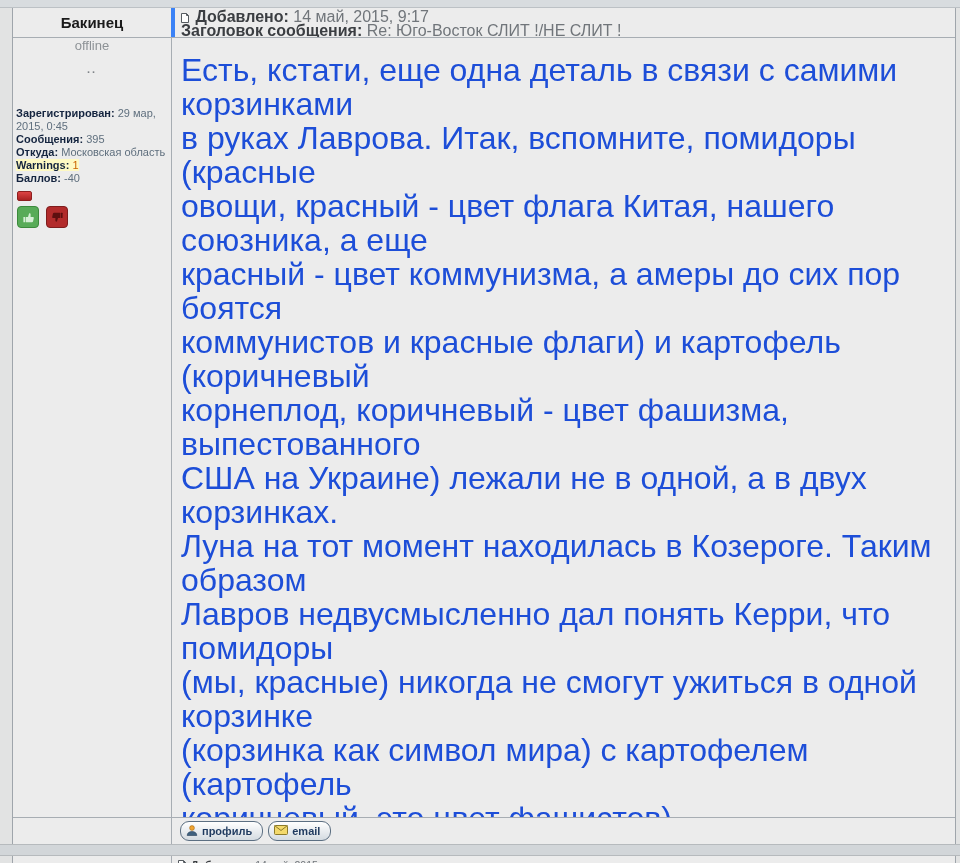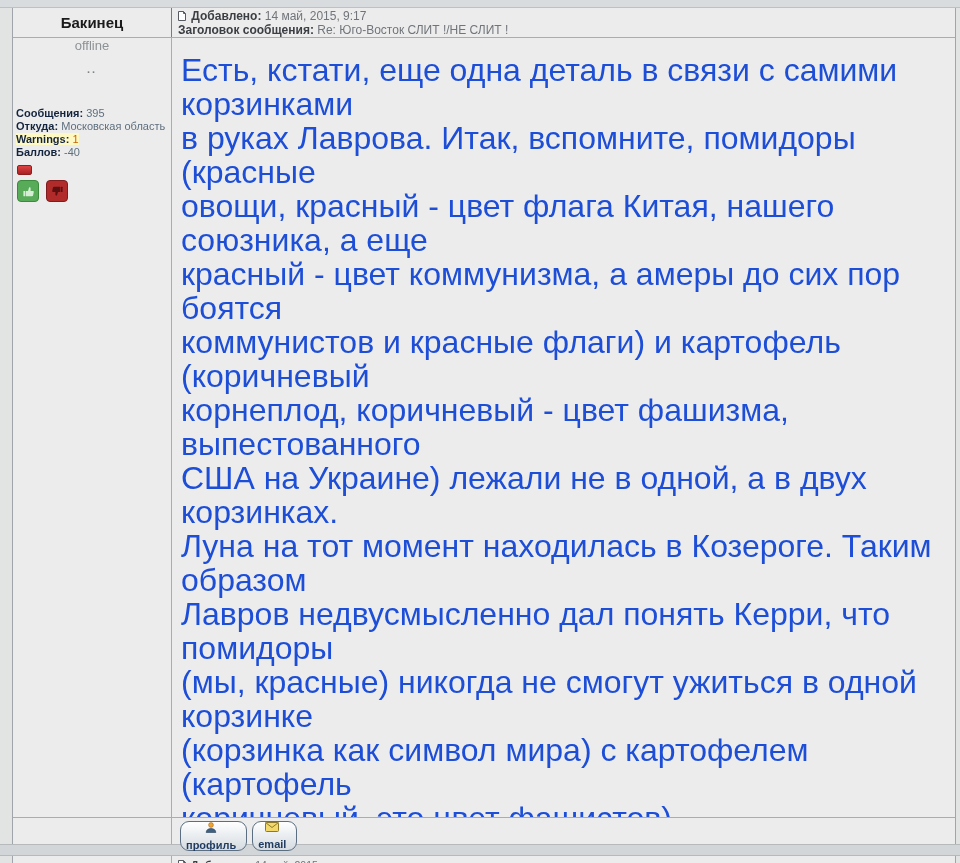--- a/index.html
+++ b/index.html
@@ -12,25 +12,25 @@
   .top-band { height:7px; background:#d8dcdf; border-bottom:1px solid #bcc1c5; }
 
   .post-table {
     margin-left:12px; width:942px;
     border-left:1px solid #9fa5ab; border-right:1px solid #9fa5ab;
     background:#ececec;
   }
   .row { display:flex; }
   .row-header { height:29px; border-bottom:1px solid #a7adb3; }
   .cell-username {
-    width:158px; flex:0 0 158px; border-right:1px solid #3b82f6;
+    width:158px; flex:0 0 158px; border-right:4px solid #3b82f6;
     display:flex; align-items:center; justify-content:center;
     font-weight:bold; font-size:15px; color:#1b1b1b;
   }
-  .cell-postmeta { flex:1; padding:2px 6px; font-size:12px; line-height:13px; color:#70757a; overflow:hidden; }
+  .cell-postmeta { flex:1; padding:2px 6px; font-size:16px; line-height:13px; color:#70757a; overflow:hidden; }
   .meta-label { font-weight:bold; color:#3b3e42; }
   .doc-icon { display:inline-block; vertical-align:-1px; margin-right:2px; }
 
   .row-body { height:779px; }
   .cell-author { width:158px; flex:0 0 158px; border-right:1px solid #a7adb3; font-size:11px; overflow:hidden; }
   .author-status { text-align:center; color:#8d9296; font-size:13px; }
   .author-rank { text-align:center; color:#7f8488; font-weight:bold; letter-spacing:2px; margin-top:10px; }
   .author-info { margin-top:32px; padding:0 3px; color:#5f6f7e; line-height:13px; }
   .author-info .lbl { font-weight:bold; color:#14243f; }
   .warn-line { background:#fef9c3; }
@@ -53,26 +53,25 @@
     flex:1; padding:15px 10px 0 9px; overflow:hidden;
     font-size:32px; line-height:34px; color:#1d4ed8;
     white-space:pre-line;
   }
 
   .row-actions { height:26px; border-top:1px solid #a7adb3; }
   .cell-actions-left { width:158px; flex:0 0 158px; border-right:1px solid #a7adb3; }
   .cell-actions { flex:1; padding:3px 0 0 8px; display:flex; gap:5px; align-items:flex-start; }
   .btn {
     display:inline-flex; align-items:center; gap:4px; box-sizing:border-box;
-    height:30px; padding:0 10px 0 5px; cursor:pointer;
+    height:20px; padding:0 10px 0 5px; cursor:pointer;
     border:1px solid #5c6f82; border-radius:9px;
     background:linear-gradient(#ffffff,#d4dbe1);
     font-size:11px; font-weight:bold; color:#1f3a5f;
     font-family:"Liberation Sans","DejaVu Sans",sans-serif;
-    flex-direction:column;
   }
 
   .divider { height:10px; background:#d2d6d9; border-top:1px solid #b6babd; border-bottom:1px solid #b6babd; }
 
   .next-post {
     margin-left:12px; width:942px; background:#ececec;
     border-left:1px solid #9fa5ab; border-right:1px solid #9fa5ab;
     display:flex; height:20px;
   }
   .next-post .left { width:158px; flex:0 0 158px; border-right:1px solid #a7adb3; }
@@ -101,20 +100,21 @@
         <span>Re: Юго-Восток СЛИТ !/НЕ СЛИТ !</span>
       </div>
     </div>
   </div>
 
   <div class="row row-body">
     <div class="cell-author">
       <div class="author-status">offline</div>
       <div class="author-rank">..</div>
       <div class="author-info">
+        <div><span class="lbl">Зарегистрирован:</span> <span>29 мар, 2015, 0:45</span></div>
         <div><span class="lbl">Сообщения:</span> <span>395</span></div>
         <div><span class="lbl">Откуда:</span> <span>Московская область</span></div>
         <div><span class="warn-line"><span class="lbl">Warnings:</span> <span class="val">1</span></span></div>
         <div><span class="lbl">Баллов:</span> <span>-40</span></div>
       </div>
       <div class="icon-stack">
         <div class="warn-bar"></div>
         <div class="vote-row">
           <div class="vote vote-up">
             <svg width="13" height="13" viewBox="0 0 13 13">

